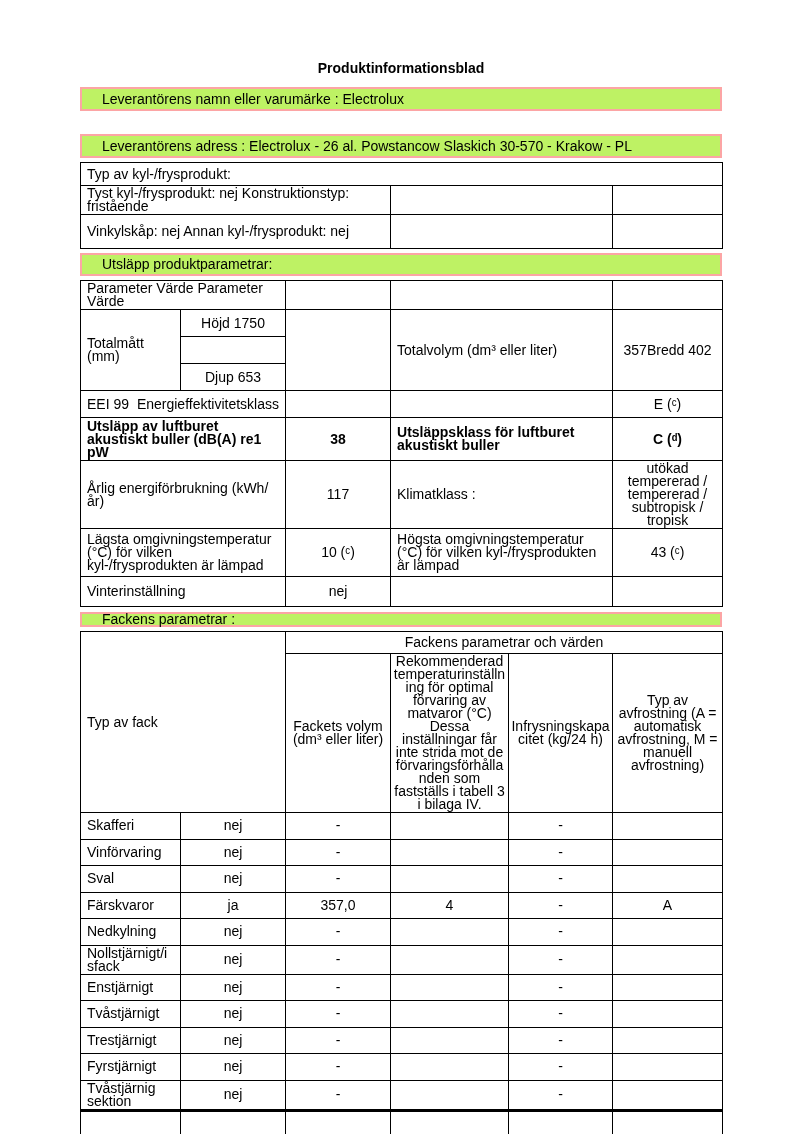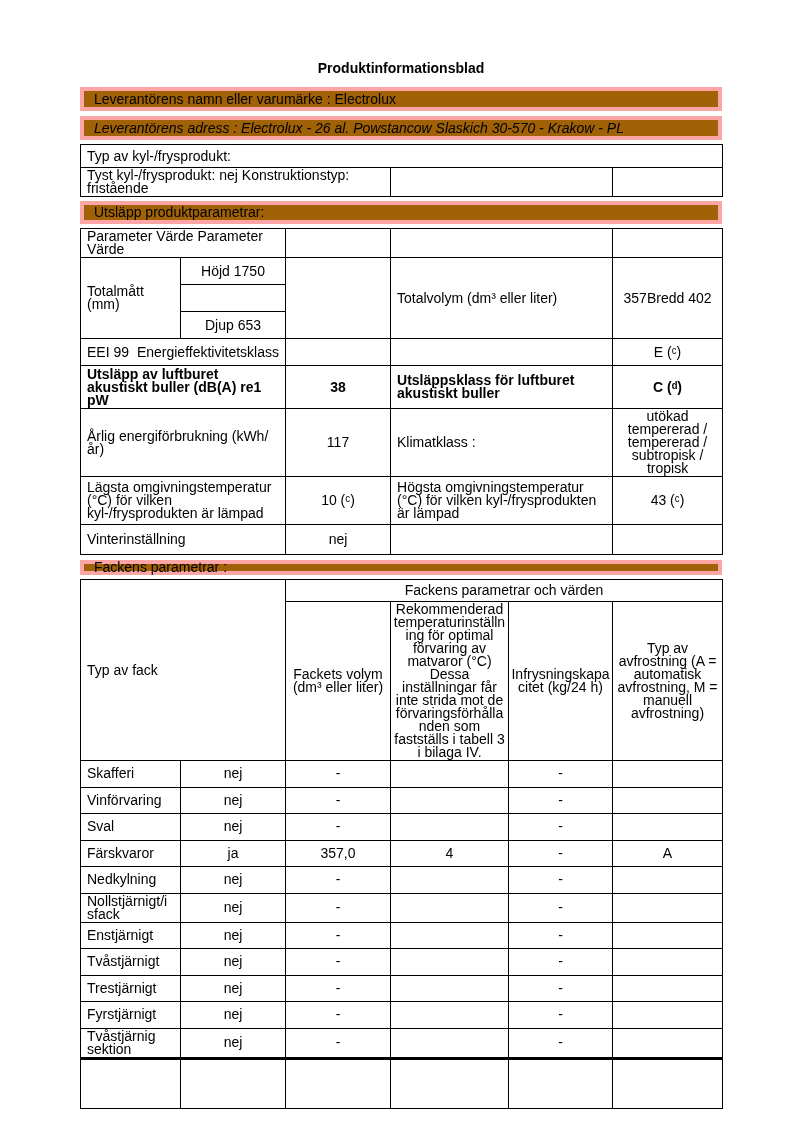--- a/index.html
+++ b/index.html
@@ -5,23 +5,23 @@
   * { margin:0; padding:0; box-sizing:border-box; }
   html,body { background:#ffffff; }
   .page {
     width:802px; height:1134px; background:#fff; overflow:hidden;
     position:relative; color:#000;
     font-family:"Liberation Sans","DejaVu Sans",sans-serif;
     font-size:14px; line-height:13px;
   }
   .content { position:absolute; left:80px; top:0; width:642px; }
   .doc-title { margin-top:62px; text-align:center; font-weight:700; }
-  .box { border:4px solid #fca5a5; display:flex; align-items:center; padding:0 10px; background:#a16207; }
+  .box { border:2px solid #fca5a5; display:flex; align-items:center; padding:0 20px; background:#bef264; }
   .box-a { margin-top:12px; height:24px; }
-  .box-b { margin-top:5px;  height:24px;font-style:italic; }
+  .box-b { margin-top:23px;  height:24px; }
   .box-c { margin-top:4px;  height:23px; }
   .box-g { margin-top:4px;  height:23px; }
   .box-o { margin-top:5px;  height:15px; }
   table { border-collapse:collapse; table-layout:fixed; width:642px; margin-top:4px; background:#fff; }
   td { border:1px solid #000; padding:1px 6px; vertical-align:middle; word-wrap:break-word; }
   td.c { text-align:center; padding:1px 2px; }
   .split { display:flex; justify-content:space-between; }
   tr.h22 { height:22px; }  tr.h23 { height:23px;padding-left:24px; }  tr.h27 { height:27px; }
   tr.h29 { height:29px; }  tr.h30 { height:30px; }  tr.h34 { height:34px; }
   tr.h43 { height:43px;font-weight:bold; }  tr.h53 { height:53px; }  tr.h65 { height:48px; }
@@ -48,20 +48,25 @@
         </colgroup>
       <tbody>
           <tr class="h23">
         <td colspan="3">Typ av kyl-/frysprodukt:</td>
       </tr>
       <tr class="h27">
         <td>Tyst kyl-/frysprodukt: nej Konstruktionstyp: fristående</td>
         <td></td>
         <td></td>
       </tr>
+      <tr class="h34">
+        <td>Vinkylskåp: nej Annan kyl-/frysprodukt: nej</td>
+        <td></td>
+        <td></td>
+      </tr>
     </tbody>
       </table>
 
     <div class="box box-g">Utsläpp produktparametrar:</div>
 
     <table>
       <colgroup>
         <col style="width:100px">
           <col style="width:105px">
           <col style="width:105px">

